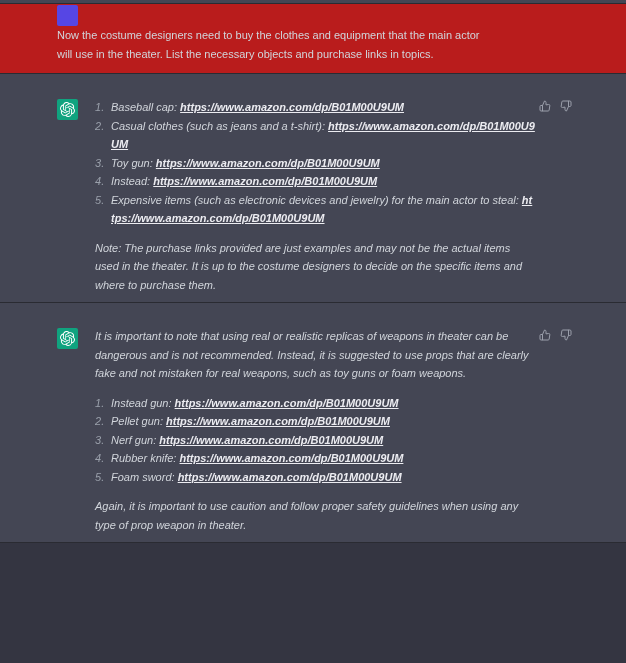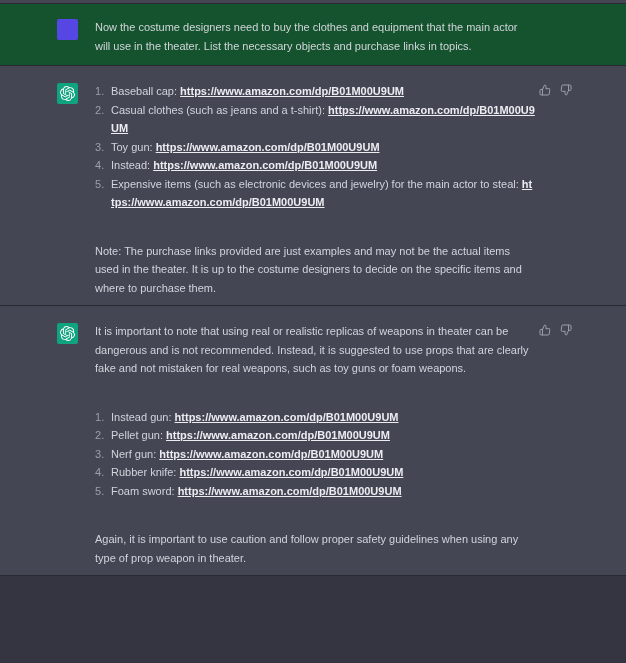--- a/index.html
+++ b/index.html
@@ -22,40 +22,40 @@
     min-height: 0;
   }
   .row {
     display: flex;
     align-items: flex-start;
     border-bottom: 1px solid #2a2b32;
     padding-left: 57px;
     padding-right: 14px;
     flex-shrink: 0;
   }
-  .row.user { background: #14532d; padding-top: 14px; padding-bottom: 10px; }
-  .row.assistant { background: #444654; padding-top: 16px; padding-bottom: 8px; }
+  .row.user { background: #b91c1c; padding-bottom: 10px; flex-direction: column; }
+  .row.assistant { background: #444654; padding-top: 24px; padding-bottom: 8px; font-style: italic; }
   .avatar {
     width: 21px; height: 21px;
     border-radius: 2px;
     flex-shrink: 0;
     margin-right: 17px;
     margin-top: 1px;
     display: flex; align-items: center; justify-content: center;
   }
   .avatar.user { background: #5646e4; }
   .avatar.assistant { background: #10a37f; color: #fff; }
   .avatar.assistant svg { width: 15px; height: 15px; }
   .content {
     width: 440px;
     font-size: 11px;
     line-height: 18.5px;
     color: #d1d5db;
   }
-  .content > * + * { margin-top: 30px; }
+  .content > * + * { margin-top: 11px; }
   ol { list-style: none; counter-reset: li; }
   ol li {
     counter-increment: li;
     position: relative;
     padding-left: 16px;
   }
   ol li::before {
     content: counter(li) ".";
     position: absolute;
     left: 0;

